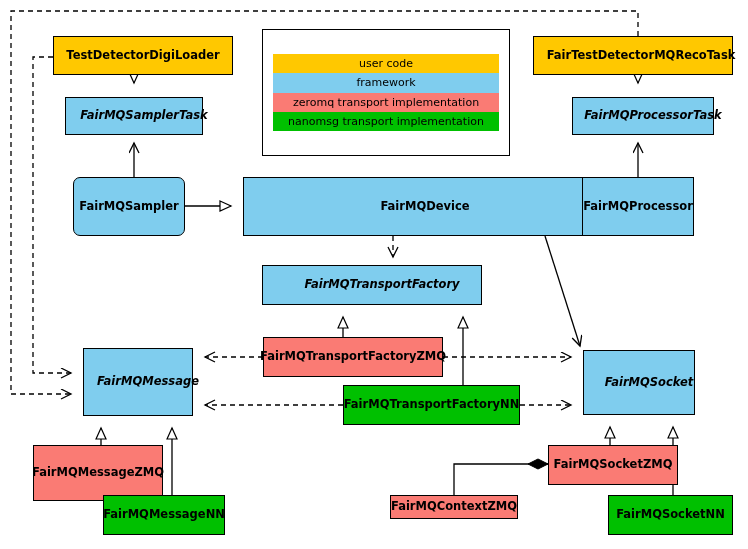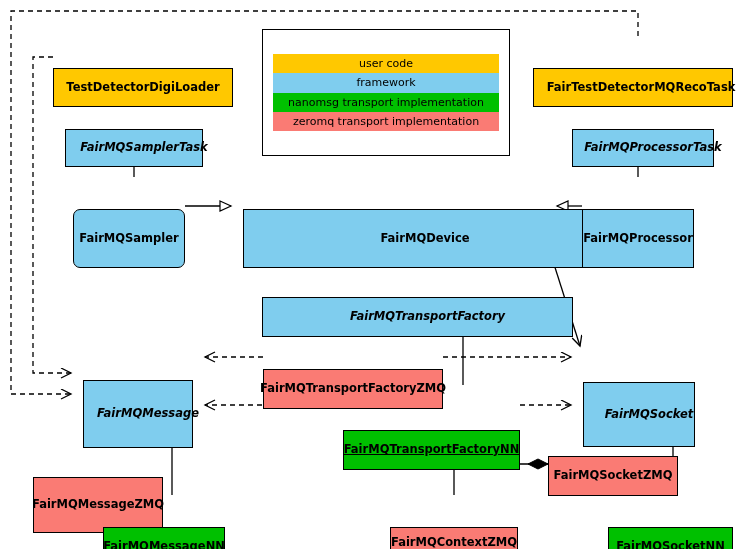--- a/index.html
+++ b/index.html
@@ -1,20 +1,20 @@
 <!DOCTYPE html>
 <html><head>
 <meta charset="utf-8">
 <style>
   html,body{margin:0;padding:0;background:#ffffff;}
   #canvas{position:relative;width:748px;height:549px;background:#ffffff;
     font-family:"DejaVu Sans","Liberation Sans",sans-serif;overflow:hidden;}
   .node{position:absolute;box-sizing:border-box;border:1.4px solid #000;
     display:flex;align-items:center;justify-content:center;text-align:left;
-    font-size:11.5px;font-weight:bold;color:#000;line-height:1.15;padding:0 4px;margin-top:32px;}
+    font-size:11.5px;font-weight:bold;color:#000;line-height:1.15;padding:0 4px;}
   .node.abstract{font-style:italic;font-weight:bold;padding-left:24px;}
   .c-user{background:#FFC800;}
   .c-fw{background:#7FCDEE;}
   .c-zmq{background:#FA7B74;}
   .c-nn{background:#00C000;}
   #legend{position:absolute;left:262px;top:29px;width:248px;height:127px;
     background:#ffffff;border:1.6px solid #000;box-sizing:border-box;
     padding:24px 10px;display:flex;flex-direction:column;justify-content:space-between;}
   .legend-row{height:20px;display:flex;align-items:center;justify-content:center;
     font-size:11px;color:#000;font-weight:normal;}
@@ -87,25 +87,25 @@
     </g>
   </svg>
 
   <div id="legend">
     <div class="legend-row c-user">
       <span>user code</span>
     </div>
     <div class="legend-row c-fw">
       <span>framework</span>
     </div>
+    <div class="legend-row c-zmq">
+      <span>zeromq transport implementation</span>
+    </div>
     <div class="legend-row c-nn">
       <span>nanomsg transport implementation</span>
-    </div>
-    <div class="legend-row c-zmq">
-      <span>zeromq transport implementation</span>
     </div>
   </div>
 
   <div id="nodes-layer">
       <div class="node c-user" style="left: 53px; top: 36px; width: 180px; height: 39px;">
         <span>TestDetectorDigiLoader</span>
       </div>
       <div class="node c-fw abstract" style="left: 65px; top: 97px; width: 138px; height: 38px;">
         <span>FairMQSamplerTask</span>
       </div>
@@ -117,44 +117,44 @@
       </div>
       <div class="node c-fw" style="left: 582px; top: 177px; width: 112px; height: 59px;">
         <span>FairMQProcessor</span>
       </div>
       <div class="node c-fw abstract" style="left: 572px; top: 97px; width: 142px; height: 38px;">
         <span>FairMQProcessorTask</span>
       </div>
       <div class="node c-user" style="left: 533px; top: 36px; width: 200px; height: 39px; padding-left: 20px;">
         <span>FairTestDetectorMQRecoTask</span>
       </div>
-      <div class="node c-fw abstract" style="left: 262px; top: 265px; width: 311px; height: 40px;">
+      <div class="node c-fw abstract" style="left: 262px; top: 265px; width: 220px; height: 40px;">
         <span>FairMQTransportFactory</span>
       </div>
       <div class="node c-zmq" style="left: 263px; top: 337px; width: 180px; height: 40px;">
         <span>FairMQTransportFactoryZMQ</span>
       </div>
-      <div class="node c-nn" style="left: 343px; top: 398px; width: 177px; height: 40px; text-decoration: underline;">
+      <div class="node c-nn" style="left: 343px; top: 385px; width: 177px; height: 40px;">
         <span>FairMQTransportFactoryNN</span>
       </div>
       <div class="node c-fw abstract" style="left: 83px; top: 348px; width: 110px; height: 68px;">
         <span>FairMQMessage</span>
       </div>
       <div class="node c-fw abstract" style="left: 583px; top: 350px; width: 112px; height: 65px;">
         <span>FairMQSocket</span>
       </div>
       <div class="node c-zmq" style="left: 33px; top: 445px; width: 130px; height: 56px;">
         <span>FairMQMessageZMQ</span>
       </div>
       <div class="node c-nn" style="left: 103px; top: 495px; width: 122px; height: 40px;">
         <span>FairMQMessageNN</span>
       </div>
-      <div class="node c-zmq" style="left: 548px; top: 424px; width: 130px; height: 40px;">
+      <div class="node c-zmq" style="left: 548px; top: 445px; width: 130px; height: 40px;">
         <span>FairMQSocketZMQ</span>
       </div>
       <div class="node c-nn" style="left: 608px; top: 495px; width: 125px; height: 40px;">
         <span>FairMQSocketNN</span>
       </div>
-      <div class="node c-zmq" style="left: 390px; top: 495px; width: 128px; height: 32px;">
+      <div class="node c-zmq" style="left: 390px; top: 495px; width: 128px; height: 24px;">
         <span>FairMQContextZMQ</span>
       </div>
     </div>
 </div>
 
 </body></html>

